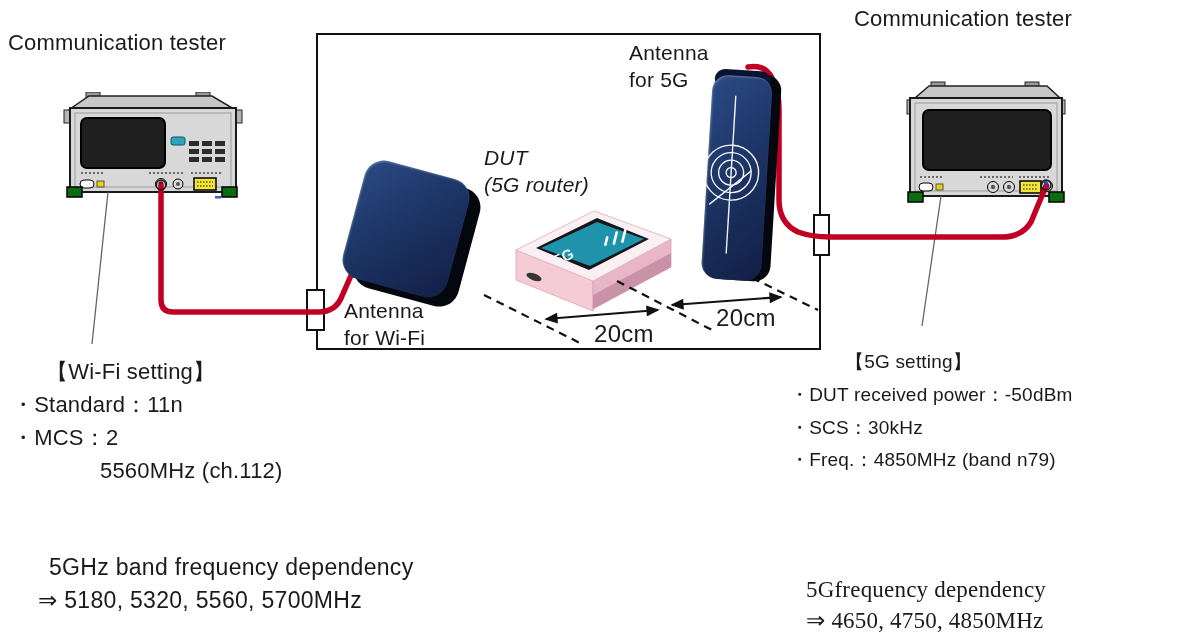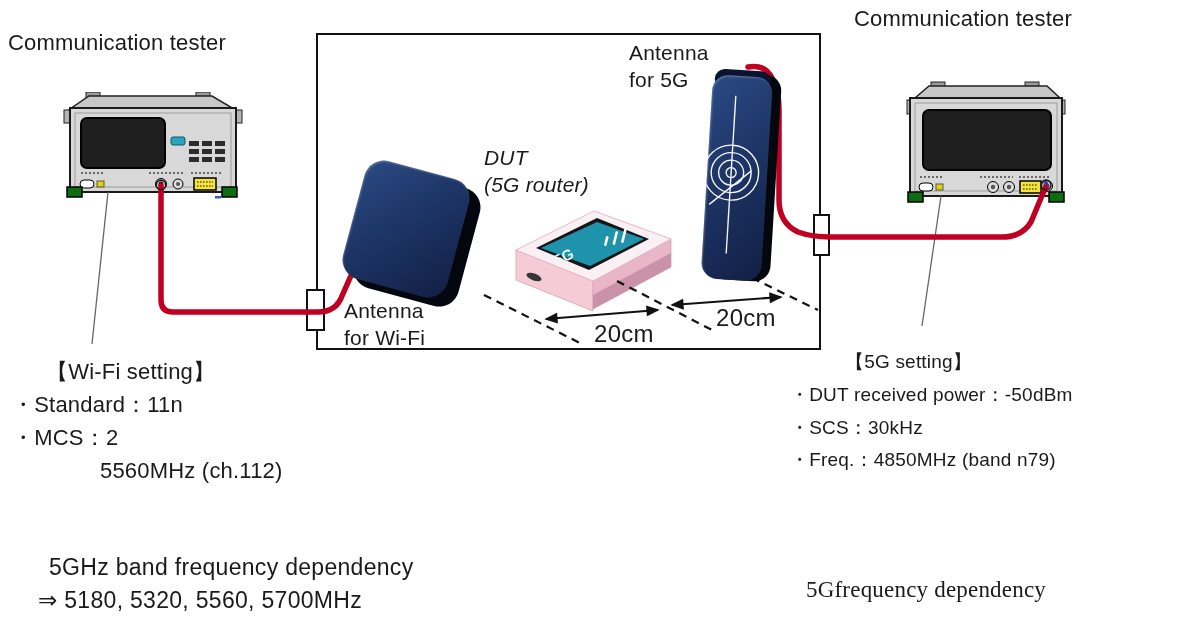--- a/index.html
+++ b/index.html
@@ -218,15 +218,16 @@
 
   <div class="abs block fg-set">
     <div class="title">【5G setting】</div>
     <div>・DUT received power：-50dBm</div>
     <div>・SCS：30kHz</div>
     <div>・Freq.：4850MHz (band n79)</div>
   </div>
 
   <div class="abs block dep-r">
     <div>5Gfrequency dependency</div>
+    <div>⇒ 4650, 4750, 4850MHz</div>
   </div>
 
 </div>
 
 </body></html>

